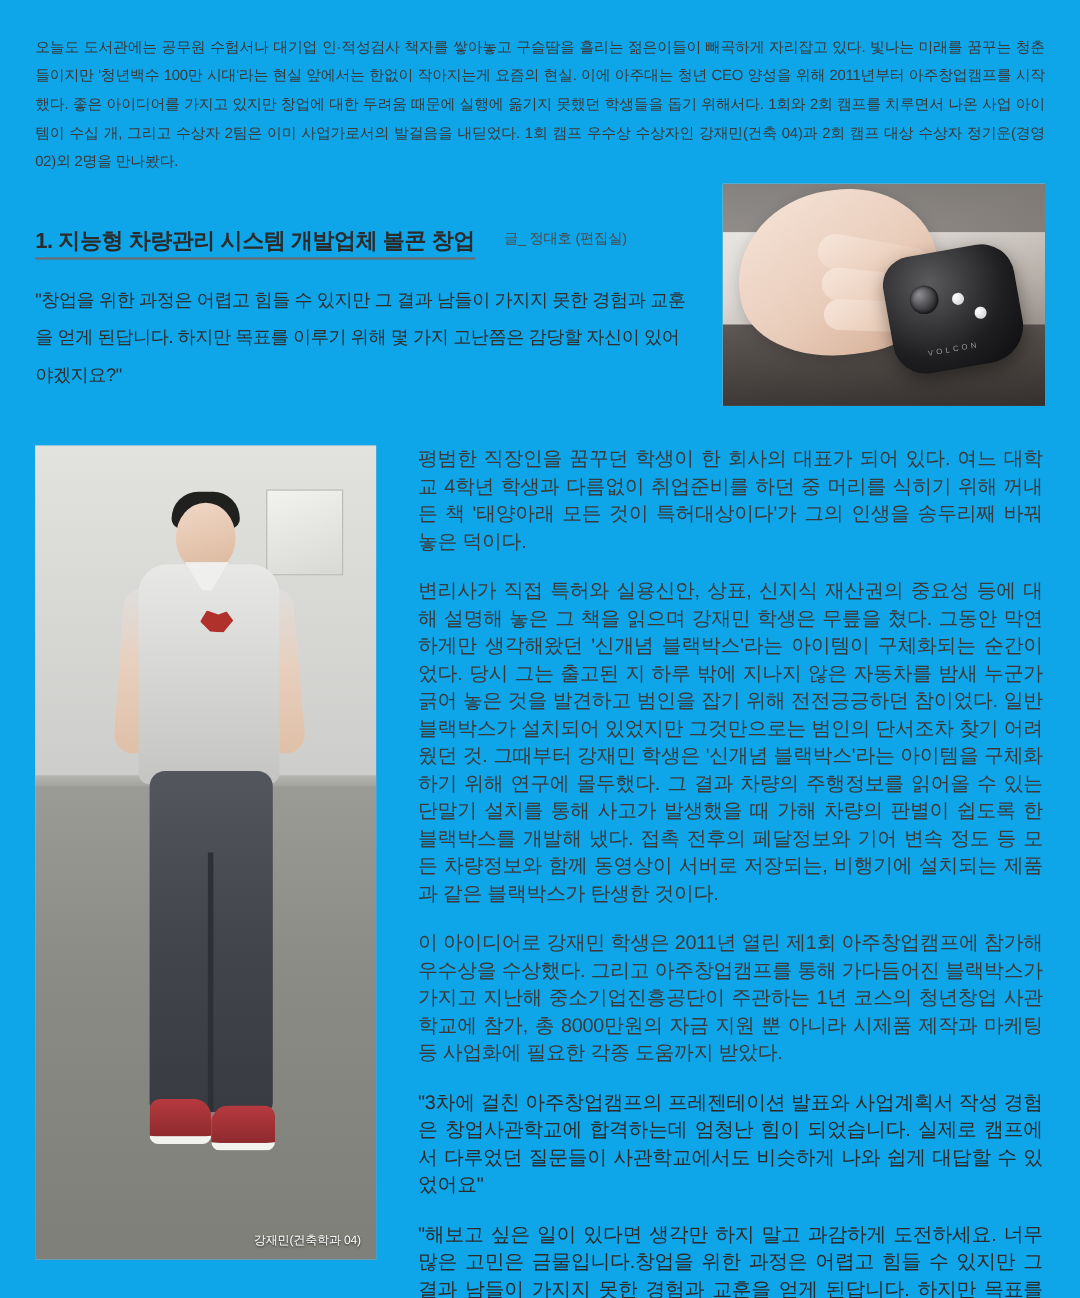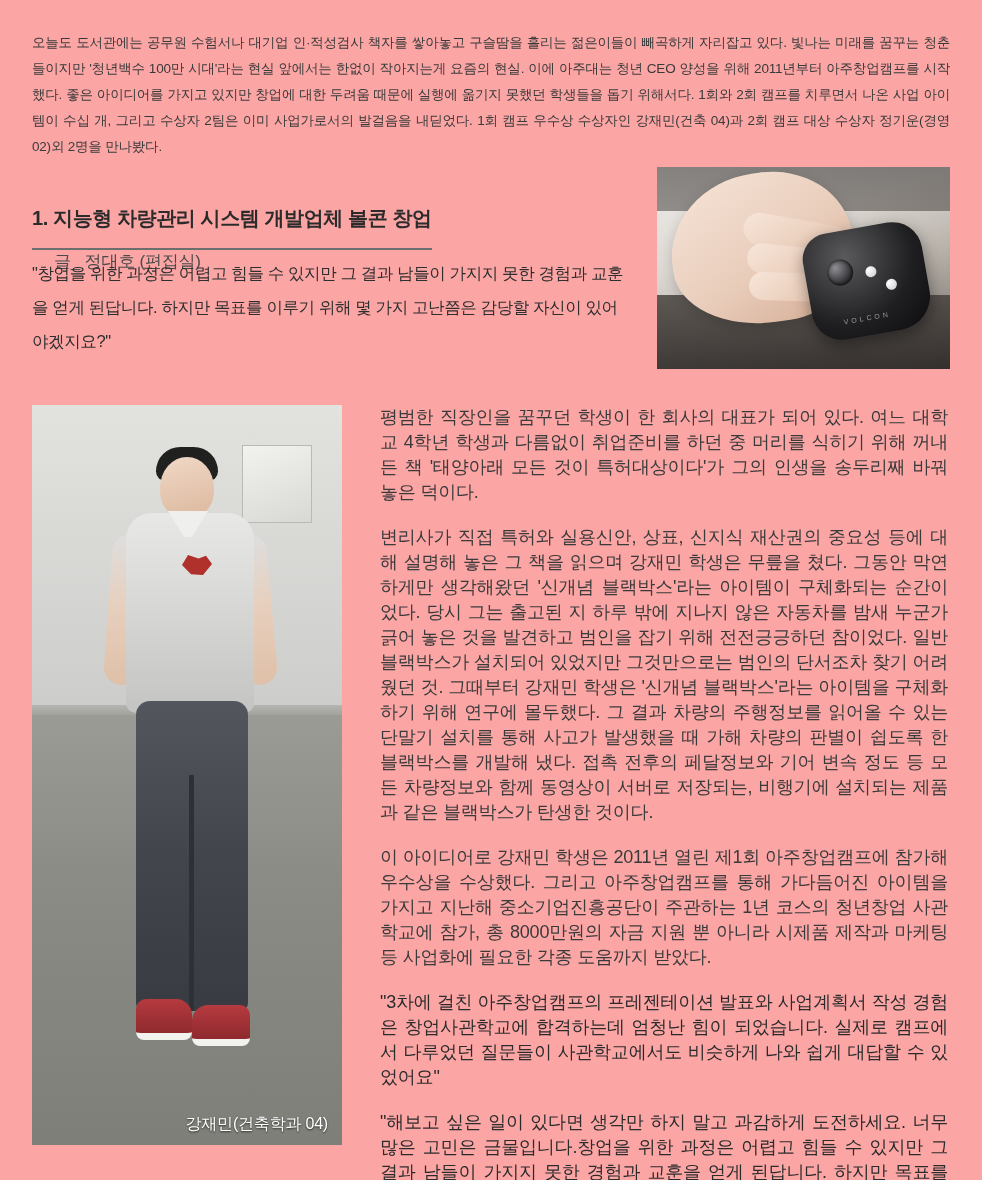--- a/index.html
+++ b/index.html
@@ -12,21 +12,21 @@
     height: 1180px;
     font-family: "Liberation Sans", sans-serif;
     color: #333333;
     position: relative;
     overflow: hidden;
   }
   .page {
     position: relative;
     width: 982px;
     height: 1180px;
-    background: #fca5a5;
+    background: #0ea5e9;
   }
 
   
   .intro {
     position: absolute;
     left: 32px;
     top: 30px;
     width: 918px;
     font-size: 13.5px;
     line-height: 26px;
@@ -42,26 +42,26 @@
     top: 205px;
     width: 560px;
   }
   .section-title {
     display: inline-block;
     font-size: 20px;
     font-weight: bold;
     color: #2b2b2b;
     letter-spacing: -0.4px;
     border-bottom: 2px solid #6d6d6d;
-    padding-bottom: 16px;
+    padding-bottom: 2px;
   }
   .byline {
     display: inline-block;
     margin-left: 22px;
-    font-size: 17px;
+    font-size: 13px;
     color: #4a4a4a;
     vertical-align: 4px;
     letter-spacing: -0.2px;
   }
 
   
   .pull-quote {
     position: absolute;
     left: 32px;
     top: 256px;
@@ -235,21 +235,21 @@
   .ps-shoe-r {
     position: absolute; left: 160px; top: 600px; width: 58px; height: 34px;
     border-radius: 16px 10px 8px 8px;
     background: linear-gradient(180deg, #b63a3f 0%, #8e2a2e 100%);
     border-bottom: 7px solid #f2f2ef;
   }
   .photo-caption {
     position: absolute;
     right: 14px;
     bottom: 10px;
-    font-size: 16px;
+    font-size: 11px;
     color: #ffffff;
     text-shadow: 0 1px 2px rgba(0,0,0,.7);
     letter-spacing: -0.2px;
   }
 
   
   .body-col {
     position: absolute;
     left: 380px;
     top: 405px;
@@ -313,18 +313,18 @@
     <div class="ps-jeans"></div>
     <div class="ps-leg-split"></div>
     <div class="ps-shoe-l"></div>
     <div class="ps-shoe-r"></div>
     <div class="photo-caption">강재민(건축학과 04)</div>
   </div>
 
   <div class="body-col">
     <p>평범한 직장인을 꿈꾸던 학생이 한 회사의 대표가 되어 있다. 여느 대학교 4학년 학생과 다름없이 취업준비를 하던 중 머리를 식히기 위해 꺼내든 책 '태양아래 모든 것이 특허대상이다'가 그의 인생을 송두리째 바꿔 놓은 덕이다.</p>
     <p>변리사가 직접 특허와 실용신안, 상표, 신지식 재산권의 중요성 등에 대해 설명해 놓은 그 책을 읽으며 강재민 학생은 무릎을 쳤다. 그동안 막연하게만 생각해왔던 '신개념 블랙박스'라는 아이템이 구체화되는 순간이었다. 당시 그는 출고된 지 하루 밖에 지나지 않은 자동차를 밤새 누군가 긁어 놓은 것을 발견하고 범인을 잡기 위해 전전긍긍하던 참이었다. 일반 블랙박스가 설치되어 있었지만 그것만으로는 범인의 단서조차 찾기 어려웠던 것. 그때부터 강재민 학생은 '신개념 블랙박스'라는 아이템을 구체화하기 위해 연구에 몰두했다. 그 결과 차량의 주행정보를 읽어올 수 있는 단말기 설치를 통해 사고가 발생했을 때 가해 차량의 판별이 쉽도록 한 블랙박스를 개발해 냈다. 접촉 전후의 페달정보와 기어 변속 정도 등 모든 차량정보와 함께 동영상이 서버로 저장되는, 비행기에 설치되는 제품과 같은 블랙박스가 탄생한 것이다.</p>
-    <p>이 아이디어로 강재민 학생은 2011년 열린 제1회 아주창업캠프에 참가해 우수상을 수상했다. 그리고 아주창업캠프를 통해 가다듬어진 아이템을 가지고 지난해 중소기업진흥공단이 주관하는 1년 코스의 청년창업 사관학교에 참가, 총 8000만원의 자금 지원 뿐 아니라 시제품 제작과 마케팅 등 사업화에 필요한 각종 도움까지 받았다.</p>
+    <p>이 아이디어로 강재민 학생은 2011년 열린 제1회 아주창업캠프에 참가해 우수상을 수상했다. 그리고 아주창업캠프를 통해 가다듬어진 블랙박스가 가지고 지난해 중소기업진흥공단이 주관하는 1년 코스의 청년창업 사관학교에 참가, 총 8000만원의 자금 지원 뿐 아니라 시제품 제작과 마케팅 등 사업화에 필요한 각종 도움까지 받았다.</p>
     <p class="quote">"3차에 걸친 아주창업캠프의 프레젠테이션 발표와 사업계획서 작성 경험은 창업사관학교에 합격하는데 엄청난 힘이 되었습니다. 실제로 캠프에서 다루었던 질문들이 사관학교에서도 비슷하게 나와 쉽게 대답할 수 있었어요"</p>
     <p class="quote">"해보고 싶은 일이 있다면 생각만 하지 말고 과감하게 도전하세요. 너무 많은 고민은 금물입니다.창업을 위한 과정은 어렵고 힘들 수 있지만 그 결과 남들이 가지지 못한 경험과 교훈을 얻게 된답니다. 하지만 목표를 이루기 위해 몇 가지 고난 쯤은 감당할 자신이 있어야겠지요? 그 험난한 과정을 즐길 수 있다는 각오가 되신 분이라면, 과감하게 뛰어 드십시오"</p>
   </div>
 
 </div>
 
 </body></html>

